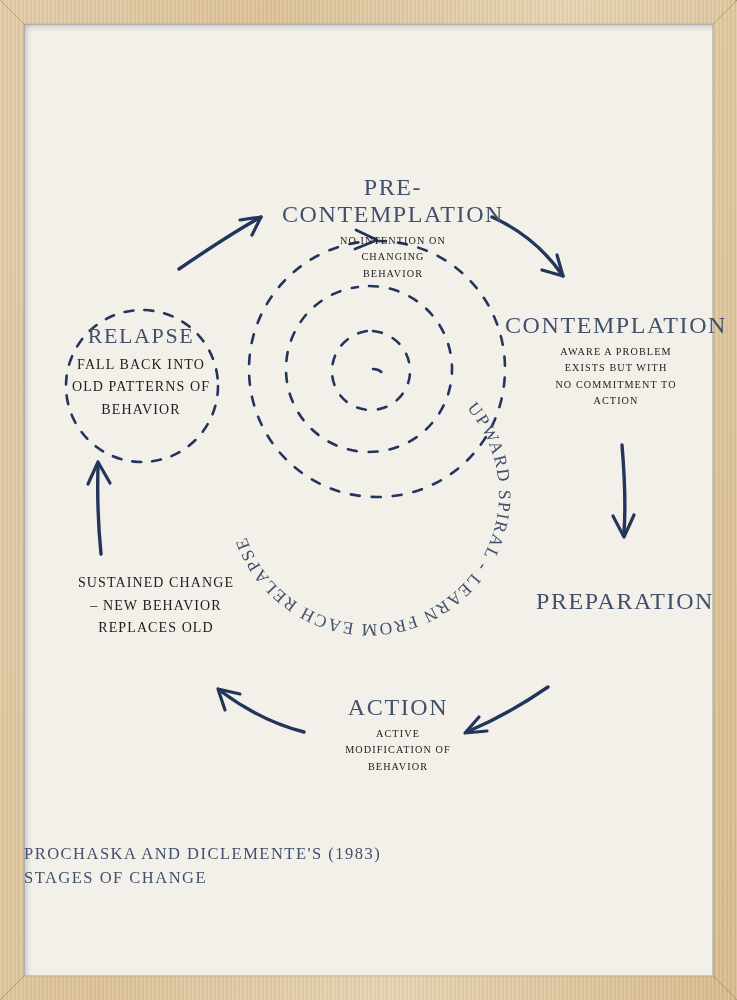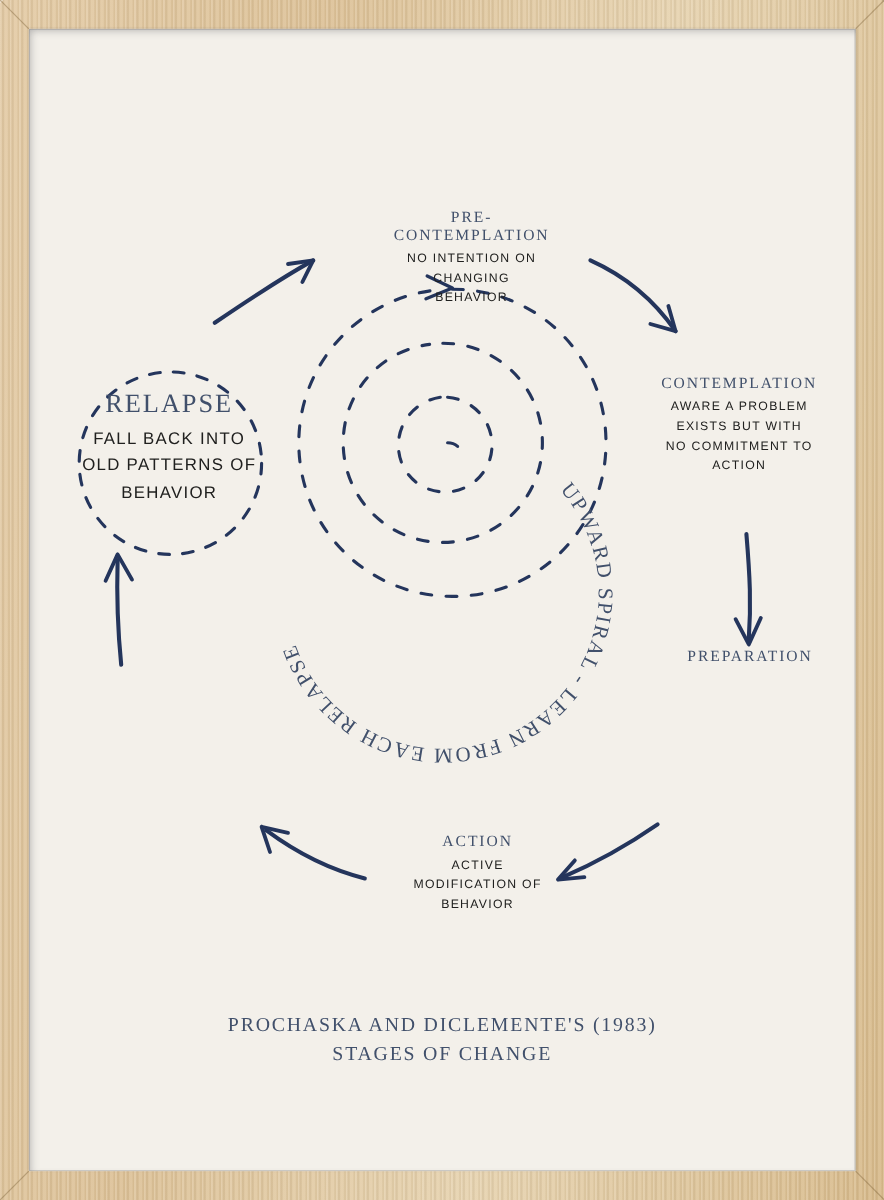--- a/index.html
+++ b/index.html
@@ -35,46 +35,46 @@
       0 0 2px rgba(0,0,0,.18);
   }
   .canvas{position:absolute;inset:0;}
   svg.art{position:absolute;left:0;top:0;width:100%;height:100%;overflow:visible;}
 
   .node{position:absolute;text-align:center;}
   .node h2{
     margin:0 0 5px 0;
     font-family:"Liberation Serif",serif;
     font-weight:400;
-    font-size:13px;
+    font-size:24px;
     letter-spacing:1.6px;
     color:#41506b;
     line-height:1.12;
     white-space:pre-line;
   }
   .node .desc{
-    font-family:Liberation Sans, sans-serif;
+    font-family:Liberation Serif, serif;
     font-size:10.2px;
     letter-spacing:1.1px;
     color:#20201f;
     line-height:1.62;
     white-space:pre-line;
   }
 
   #node-precontemplation{left:238px;top:150px;width:262px;}
   #node-contemplation{left:478px;top:288px;width:228px;}
-  #node-preparation{left:488px;top:516px;width:226px;}
+  #node-preparation{left:488px;top:564px;width:226px;}
   #node-action{left:268px;top:670px;width:212px;}
   #node-maintenance{left:16px;top:548px;width:232px;}
   #node-relapse{left:10px;top:300px;width:214px;}
   #node-relapse h2{font-size:22px;}
   #node-relapse .desc,#node-maintenance .desc{font-size:14px;}
 
   .caption{
-    position:absolute;left:0;right:0;top:818px;text-align:center;
+    position:absolute;left:0;right:0;top:818px;
     font-family:"Liberation Serif",serif;
     font-size:16.5px;letter-spacing:1.5px;color:#41506b;line-height:1.45;
     white-space:pre-line;
   }
 </style>
 </head>
 <body>
 
 <div class="frame">
   <svg class="miter" viewBox="0 0 737 1000" preserveAspectRatio="none">
@@ -178,20 +178,23 @@
       </div>
 
       <div class="node" id="node-action">
         <h2>ACTION</h2>
         <div class="desc">ACTIVE
 MODIFICATION OF
 BEHAVIOR</div>
       </div>
 
       <div class="node" id="node-maintenance">
+        <div class="desc">SUSTAINED CHANGE
+– NEW BEHAVIOR
+REPLACES OLD</div>
       </div>
 
       <div class="node" id="node-relapse">
         <h2>RELAPSE</h2>
         <div class="desc">FALL BACK INTO
 OLD PATTERNS OF
 BEHAVIOR</div>
       </div>
 
       <div class="caption">PROCHASKA AND DICLEMENTE'S (1983)

